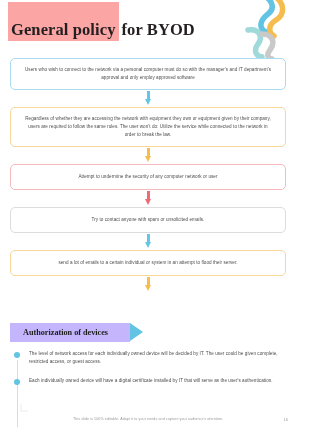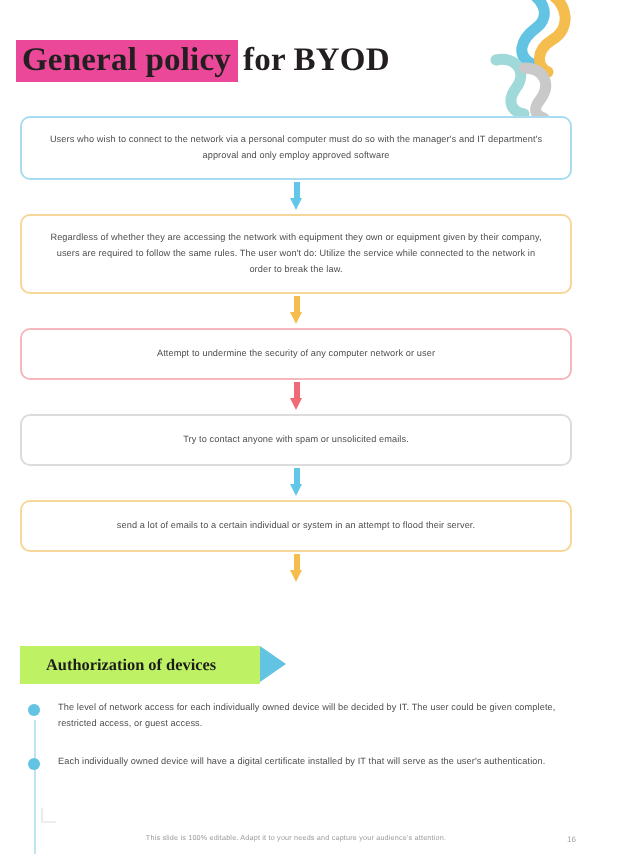--- a/index.html
+++ b/index.html
@@ -17,21 +17,21 @@
   
   .title-wrap{position:absolute;left:8px;top:20px;}
   .title{
     font-family:"Liberation Serif", serif;
     font-weight:bold;
     font-size:16.5px;
     color:#231f20;
     white-space:nowrap;
     letter-spacing:.1px;
   }
-  .title .hl{background:#ec4899;padding:0 3px 2px 3px;}
+  .title .hl{background:#fca5a5;padding:18px 3px 2px 3px;}
   .title .rest{padding-left:3px;text-align:center;}
 
   
   .flow{position:absolute;left:10px;top:58px;width:276px;}
   .fbox{
     box-sizing:border-box;
     width:276px;
     border-radius:5px;
     background:#ffffff;
     padding:7px 12px;
@@ -56,21 +56,21 @@
   .arrow .stem{position:absolute;left:2px;top:0;width:3px;height:9px;}
   .arrow .head{position:absolute;left:0;top:8px;width:0;height:0;
       border-left:3.5px solid transparent;border-right:3.5px solid transparent;}
   .a-blue  .stem{background:#62c6e8;} .a-blue  .head{border-top:6px solid #62c6e8;}
   .a-amber .stem{background:#f5bd4e;} .a-amber .head{border-top:6px solid #f5bd4e;}
   .a-pink  .stem{background:#ef6a75;} .a-pink  .head{border-top:6px solid #ef6a75;}
 
   
   .banner-wrap{position:absolute;left:10px;top:323px;height:19px;}
   .banner{
-    position:relative;height:19px;background:#bef264;
+    position:relative;height:19px;background:#c4b5fd;
     display:flex;align-items:center;
     padding-left:13px;padding-right:22px;
   }
   .banner:after{
     content:"";position:absolute;right:-13px;top:0;
     width:0;height:0;border-top:9.5px solid transparent;
     border-bottom:9.5px solid transparent;border-left:13px solid #63c3e3;
   }
   .banner-text{
     font-family:"Liberation Serif", serif;

